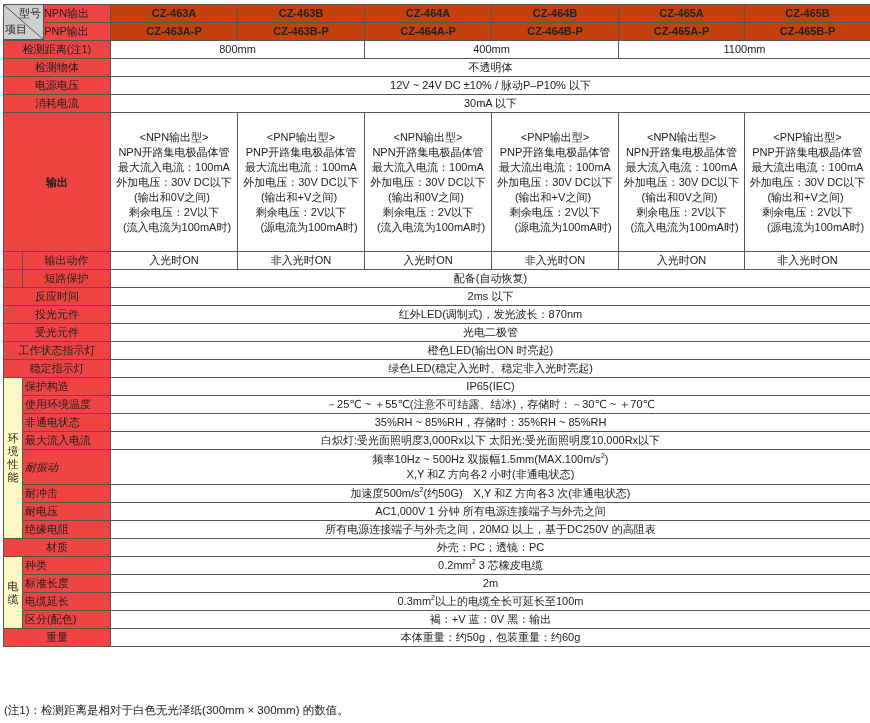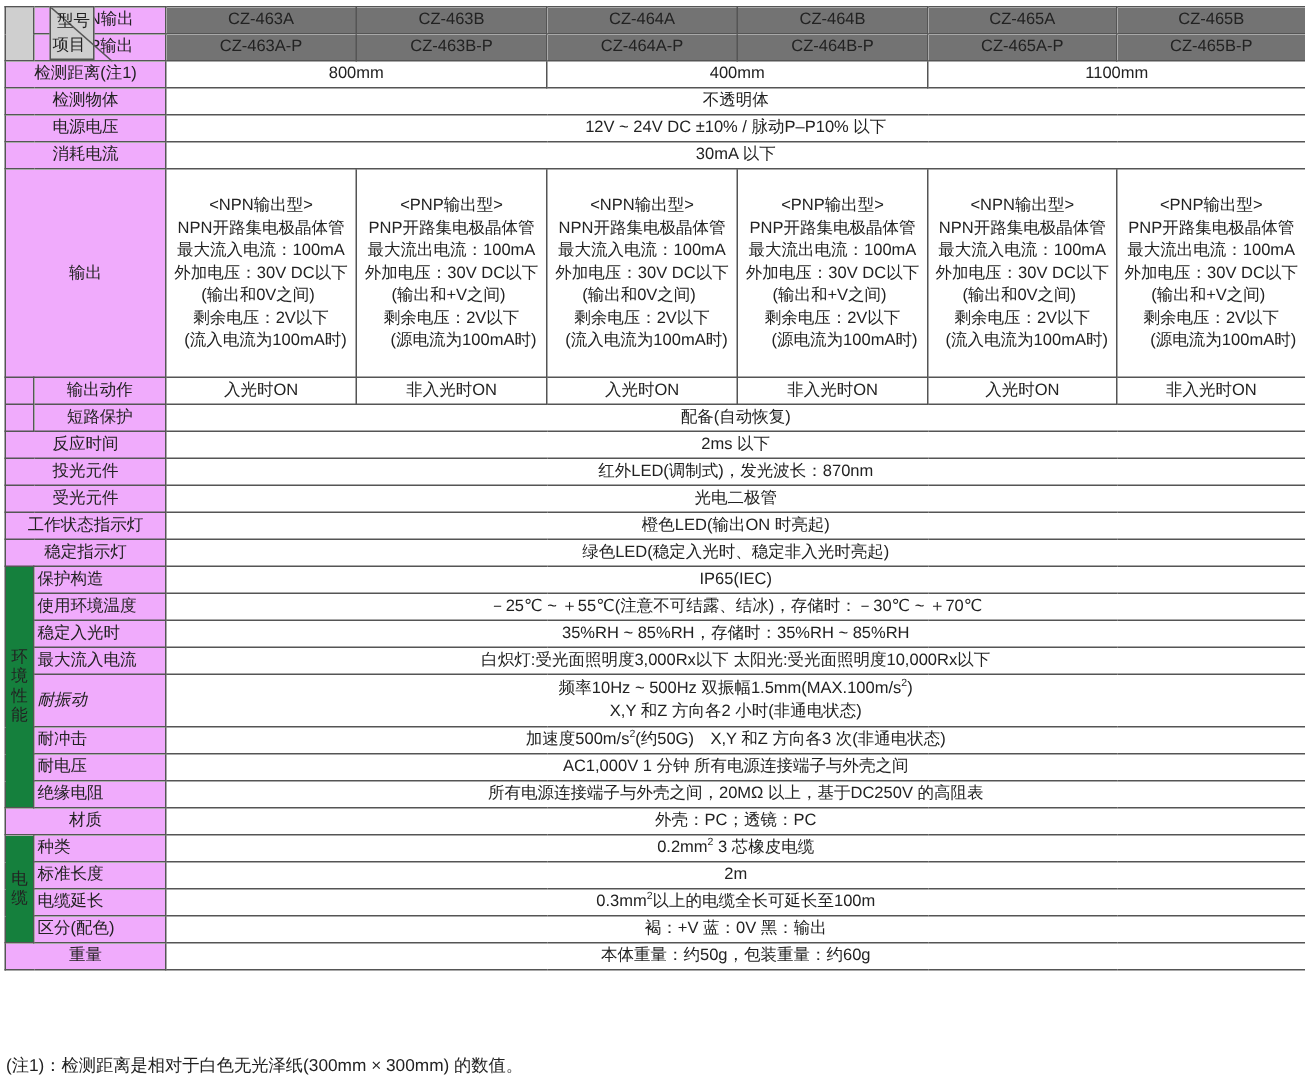--- a/index.html
+++ b/index.html
@@ -1,23 +1,23 @@
 <!DOCTYPE html>
 <html><head>
 <meta charset="utf-8">
 <style>
   html,body{margin:0;padding:0;background:#ffffff;}
   body{width:870px;height:723px;position:relative;overflow:hidden;
        font-family:"Liberation Sans","DejaVu Sans",sans-serif;color:#222;font-size:11px;}
   table.spec{position:absolute;left:3px;top:4px;width:867px;border-collapse:collapse;table-layout:fixed;}
   table.spec td{border:1px solid #555;padding:0 2px;height:17px;line-height:15px;text-align:center;vertical-align:middle;white-space:nowrap;overflow:hidden;}
-  table.spec td.lbl{background:#f0abfc;color:#222;}
-  table.spec td.hd{background:#737373;font-weight:normal;}
+  table.spec td.lbl{background:#ef4444;color:#222;}
+  table.spec td.hd{background:#c2410c;font-weight:bold;}
   table.spec td.sub{text-align:left;}
-  table.spec td.grp{background:#15803d;line-height:13px;white-space:normal;}
+  table.spec td.grp{background:#fef9c3;line-height:13px;white-space:normal;}
   table.spec tr{border-top:1px solid #555;}
   .thick td{border-top:2px solid #444;}
   td.corner{position:relative;background:#cfcfcf;padding:0;}
   td.out{text-align:left;vertical-align:middle;line-height:16.5px;padding:10px 2px 8px 3px;white-space:nowrap;font-size:11px;}
   td.out .ind{display:block;text-align:center;padding-right:4px;}
   td.out .ind2{display:block;padding-left:6px;}
   sup{font-size:7px;line-height:0;}
   .note{position:absolute;left:4px;top:703px;font-size:11.5px;color:#222;}
   .two{line-height:15px;}
 </style>
@@ -68,21 +68,21 @@
   </tr>
   <tr>
     <td class="lbl" colspan="2">电源电压</td>
     <td colspan="6">12V ~ 24V DC ±10% / 脉动P–P10% 以下</td>
   </tr>
   <tr>
     <td class="lbl" colspan="2">消耗电流</td>
     <td colspan="6">30mA 以下</td>
   </tr>
   <tr class="thick">
-    <td class="lbl" colspan="2" style="height:138px;">输出</td>
+    <td class="lbl" colspan="2" style="height:138px;font-weight:bold;">输出</td>
     <td class="out">
       <span>&lt;NPN输出型&gt;</span><br><span>NPN开路集电极晶体管</span><br><span>最大流入电流：100mA</span><br><span>外加电压：30V DC以下</span><span class="ind">(输出和0V之间)</span><span>剩余电压：2V以下</span><span class="ind2">(流入电流为100mA时)</span>
     </td>
     <td class="out">
       <span>&lt;PNP输出型&gt;</span><br><span>PNP开路集电极晶体管</span><br><span>最大流出电流：100mA</span><br><span>外加电压：30V DC以下</span><span class="ind">(输出和+V之间)</span><span>剩余电压：2V以下</span><span class="ind2" style="padding-left:16px">(源电流为100mA时)</span>
     </td>
     <td class="out">
       <span>&lt;NPN输出型&gt;</span><br><span>NPN开路集电极晶体管</span><br><span>最大流入电流：100mA</span><br><span>外加电压：30V DC以下</span><span class="ind">(输出和0V之间)</span><span>剩余电压：2V以下</span><span class="ind2">(流入电流为100mA时)</span>
     </td>
     <td class="out">
@@ -133,21 +133,21 @@
   <tr class="thick">
     <td class="grp" rowspan="8"><span style="display:inline-block;width:12px;word-break:break-all;white-space:normal;">环境性能</span></td>
     <td class="lbl sub">保护构造</td>
     <td colspan="6">IP65(IEC)</td>
   </tr>
   <tr>
     <td class="lbl sub">使用环境温度</td>
     <td colspan="6">－25℃ ~ ＋55℃(注意不可结露、结冰)，存储时：－30℃ ~ ＋70℃</td>
   </tr>
   <tr>
-    <td class="lbl sub">稳定入光时</td>
+    <td class="lbl sub">非通电状态</td>
     <td colspan="6">35%RH ~ 85%RH，存储时：35%RH ~ 85%RH</td>
   </tr>
   <tr>
     <td class="lbl sub">最大流入电流</td>
     <td colspan="6">白炽灯:受光面照明度3,000Rx以下 太阳光:受光面照明度10,000Rx以下</td>
   </tr>
   <tr>
     <td class="lbl sub" style="height:34px;font-style:italic;">耐振动</td>
     <td colspan="6" class="two"><span>频率10Hz ~ 500Hz 双振幅1.5mm(MAX.100m/s</span><sup>2</sup><span>)</span><br><span>X,Y 和Z 方向各2 小时(非通电状态)</span></td>
   </tr>
@@ -184,21 +184,21 @@
     <td class="lbl sub">区分(配色)</td>
     <td colspan="6">褐：+V 蓝：0V 黑：输出</td>
   </tr>
   <tr class="thick">
     <td class="lbl" colspan="2">重量</td>
     <td colspan="6">本体重量：约50g，包装重量：约60g</td>
   </tr>
 </tbody>
   </table>
 
-<div style="position:absolute;left:3px;top:4px;width:30px;height:36px;background:#cfcfcf;border:1px solid #555;box-sizing:border-box;margin-left:30px;">
+<div style="position:absolute;left:3px;top:4px;width:41px;height:36px;background:#cfcfcf;border:1px solid #555;box-sizing:border-box;">
   <svg width="41" height="36" style="position:absolute;left:0;top:0">
     <line x1="0" y1="0" x2="41" y2="36" stroke="#555" stroke-width="1"></line>
   </svg>
   <span style="position:absolute;right:2px;top:1px;font-size:11px;">型号</span>
   <span style="position:absolute;left:1px;bottom:2px;font-size:11px;">项目</span>
 </div>
 
 <div class="note">(注1)：检测距离是相对于白色无光泽纸(300mm × 300mm) 的数值。</div>
 
 </body></html>

